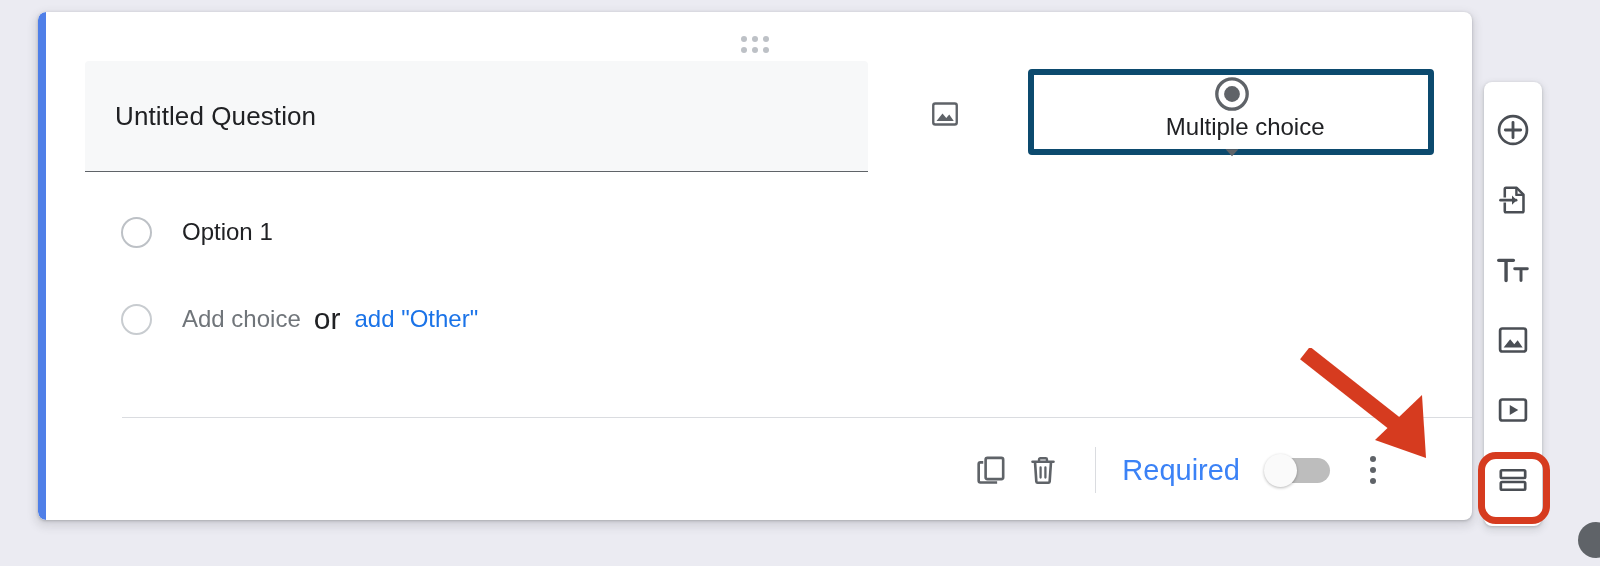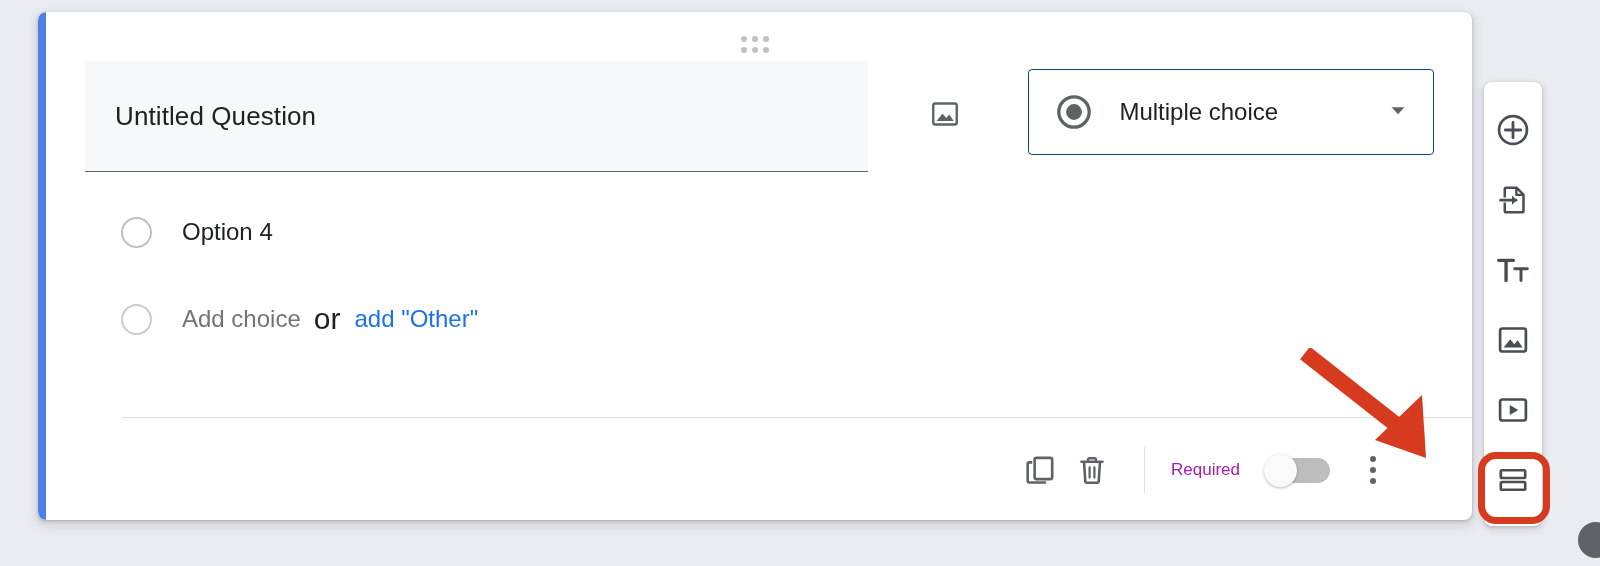--- a/index.html
+++ b/index.html
@@ -97,28 +97,29 @@
     align-items: center;
     justify-content: center;
     cursor: pointer;
   }
 
   #question-type-select {
     margin-left: 50px;
     margin-top: 8px;
     width: 409px;
     height: 86px;
-    border: 1px solid #0c4a6e;
+    border: 6px solid #0c4a6e;
     border-radius: 4px;
     box-sizing: border-box;
     display: flex;
     align-items: center;
     padding: 0 24px 0 26px;
     background: #fff;
     cursor: pointer;
+    flex-direction: column;
   }
   #question-type-icon { flex: 0 0 auto; display:flex; }
   #question-type-label {
     flex: 1 1 auto;
     font-size: 24px;
     color: #202124;
     margin-left: 26px;
   }
 
   
@@ -187,22 +188,22 @@
     cursor: pointer;
     border-radius: 50%;
   }
   #footer-vert-divider {
     width: 1px;
     height: 46px;
     background: #DADCE0;
     margin: 0 26px 0 26px;
   }
   #required-label {
-    font-size: 17px;
-    color: #a21caf;
+    font-size: 29px;
+    color: #3b82f6;
     margin-right: 24px;
   }
   #required-toggle {
     position: relative;
     width: 66px;
     height: 32px;
     cursor: pointer;
     flex: 0 0 auto;
   }
   #required-toggle-track {
@@ -345,21 +346,21 @@
       <span id="question-type-arrow">
         <svg width="22" height="22" viewBox="0 0 24 24" aria-hidden="true">
           <path d="M5 9 L12 16.5 L19 9 Z" fill="#5F6368"></path>
         </svg>
       </span>
     </div>
   </div>
 
   <div class="option-row" id="option-row-1">
     <span class="option-radio"></span>
-    <span class="option-text">Option 4</span>
+    <span class="option-text">Option 1</span>
   </div>
 
   <div class="option-row" id="option-row-add">
     <span class="option-radio muted"></span>
     <span class="option-text placeholder">Add choice</span>
     <span id="add-option-or">or</span>
     <span id="add-other-link">add "Other"</span>
   </div>
 
   <div id="card-divider"></div>

